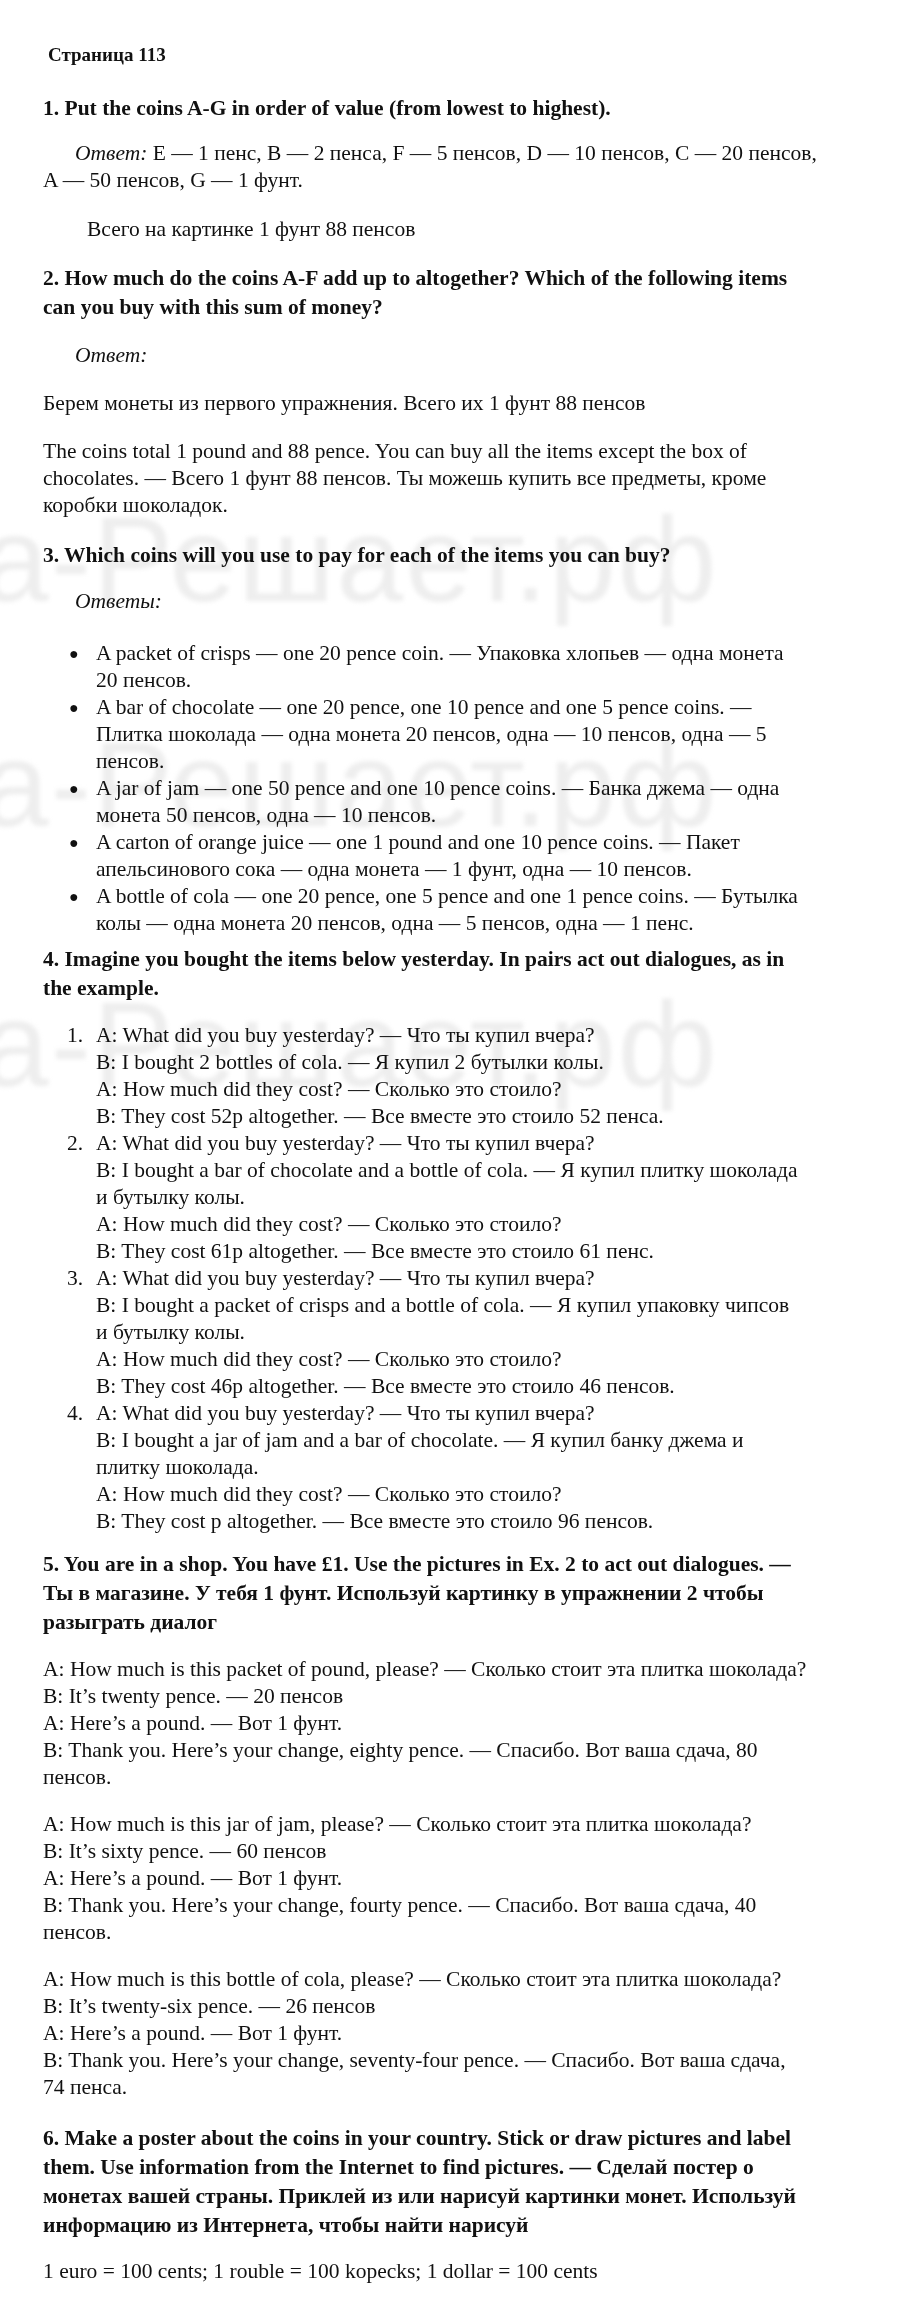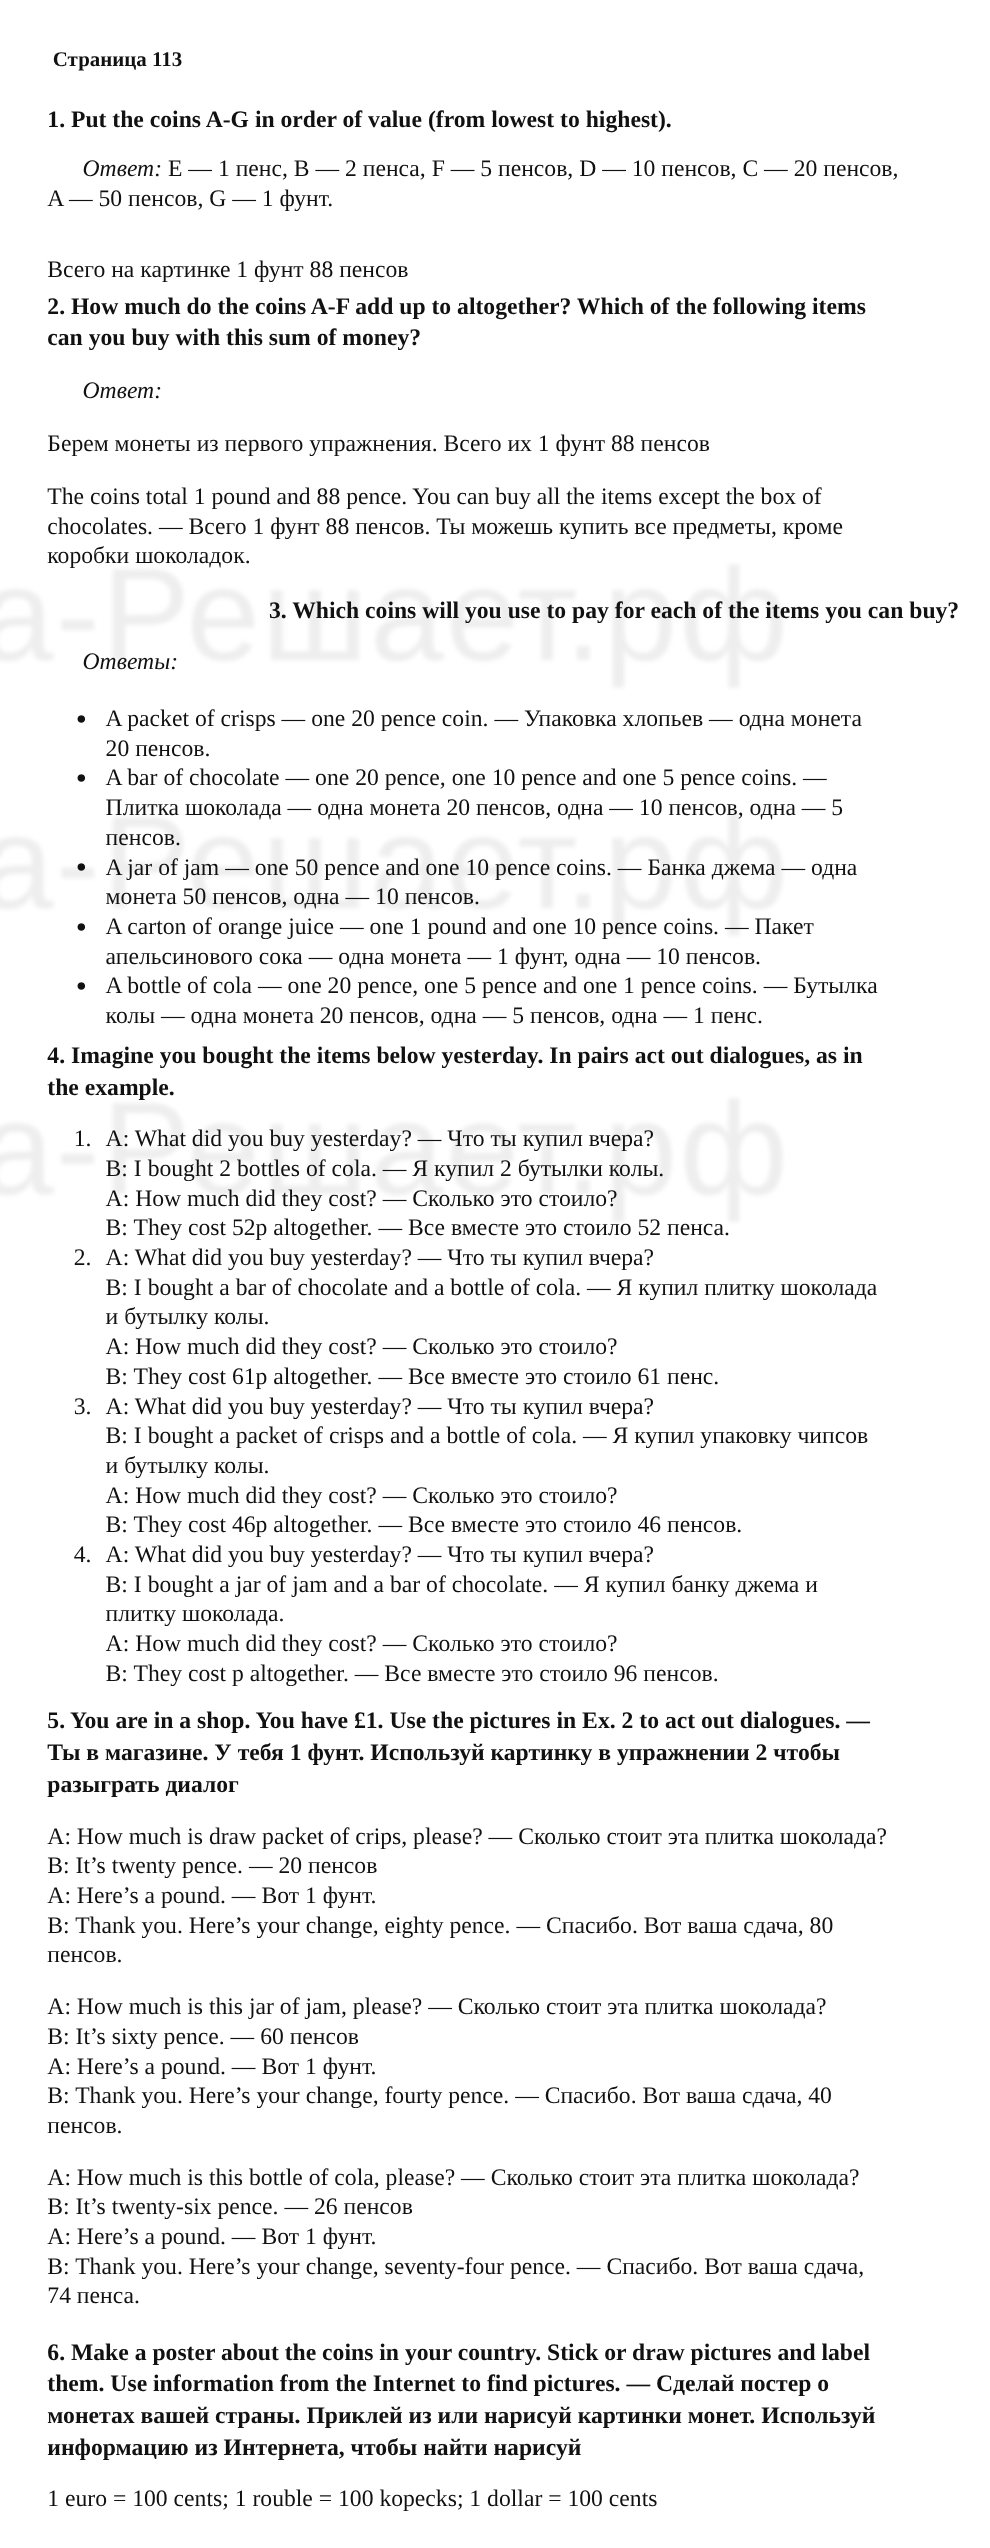--- a/index.html
+++ b/index.html
@@ -36,41 +36,41 @@
 
   <div class="page-label">Страница 113</div>
 
   <div class="block" style="top:94px;">
     <span class="h">1. Put the coins A-G in order of value (from lowest to highest).</span>
   </div>
   <div class="block" style="top:140px;">
     <span class="line"><span class="italic">Ответ:</span><span> E — 1 пенс, B — 2 пенса, F — 5 пенсов, D — 10 пенсов, C — 20 пенсов,</span></span>
     <span class="line">A — 50 пенсов, G — 1 фунт.</span>
   </div>
-  <div class="block" style="top:232px;">
+  <div class="block" style="top:216px;margin-left:44px;">
     <span class="line">Всего на картинке 1 фунт 88 пенсов</span>
   </div>
 
   <div class="block" style="top:264px;">
     <span class="h">2. How much do the coins A-F add up to altogether? Which of the following items</span>
     <span class="h">can you buy with this sum of money?</span>
   </div>
   <div class="block" style="top:342px;">
     <span class="line italic">Ответ:</span>
   </div>
   <div class="block" style="top:390px;">
     <span class="line">Берем монеты из первого упражнения. Всего их 1 фунт 88 пенсов</span>
   </div>
   <div class="block" style="top:438px;">
     <span class="line">The coins total 1 pound and 88 pence. You can buy all the items except the box of</span>
     <span class="line">chocolates. — Всего 1 фунт 88 пенсов. Ты можешь купить все предметы, кроме</span>
     <span class="line">коробки шоколадок.</span>
   </div>
 
-  <div class="block" style="top:541px;text-align:right;">
+  <div class="block" style="top:541px;">
     <span class="h">3. Which coins will you use to pay for each of the items you can buy?</span>
   </div>
   <div class="block" style="top:588px;">
     <span class="line italic">Ответы:</span>
   </div>
   <div class="list" style="top:640px;">
     <div class="li">
       <span class="bullet">●</span>
       <span class="line">A packet of crisps — one 20 pence coin. — Упаковка хлопьев — одна монета</span>
       <span class="line">20 пенсов.</span>
@@ -135,21 +135,21 @@
       <span class="line">B: They cost p altogether. — Все вместе это стоило 96 пенсов.</span>
     </div>
   </div>
 
   <div class="block" style="top:1550px;">
     <span class="h">5. You are in a shop. You have £1. Use the pictures in Ex. 2 to act out dialogues. —</span>
     <span class="h">Ты в магазине. У тебя 1 фунт. Используй картинку в упражнении 2 чтобы</span>
     <span class="h">разыграть диалог</span>
   </div>
   <div class="block" style="top:1656px;">
-    <span class="line">A: How much is draw packet of crips, please? — Сколько стоит эта плитка шоколада?</span>
+    <span class="line">A: How much is this packet of pound, please? — Сколько стоит эта плитка шоколада?</span>
     <span class="line">B: It’s twenty pence. — 20 пенсов</span>
     <span class="line">A: Here’s a pound. — Вот 1 фунт.</span>
     <span class="line">B: Thank you. Here’s your change, eighty pence. — Спасибо. Вот ваша сдача, 80</span>
     <span class="line">пенсов.</span>
   </div>
   <div class="block" style="top:1811px;">
     <span class="line">A: How much is this jar of jam, please? — Сколько стоит эта плитка шоколада?</span>
     <span class="line">B: It’s sixty pence. — 60 пенсов</span>
     <span class="line">A: Here’s a pound. — Вот 1 фунт.</span>
     <span class="line">B: Thank you. Here’s your change, fourty pence. — Спасибо. Вот ваша сдача, 40</span>

